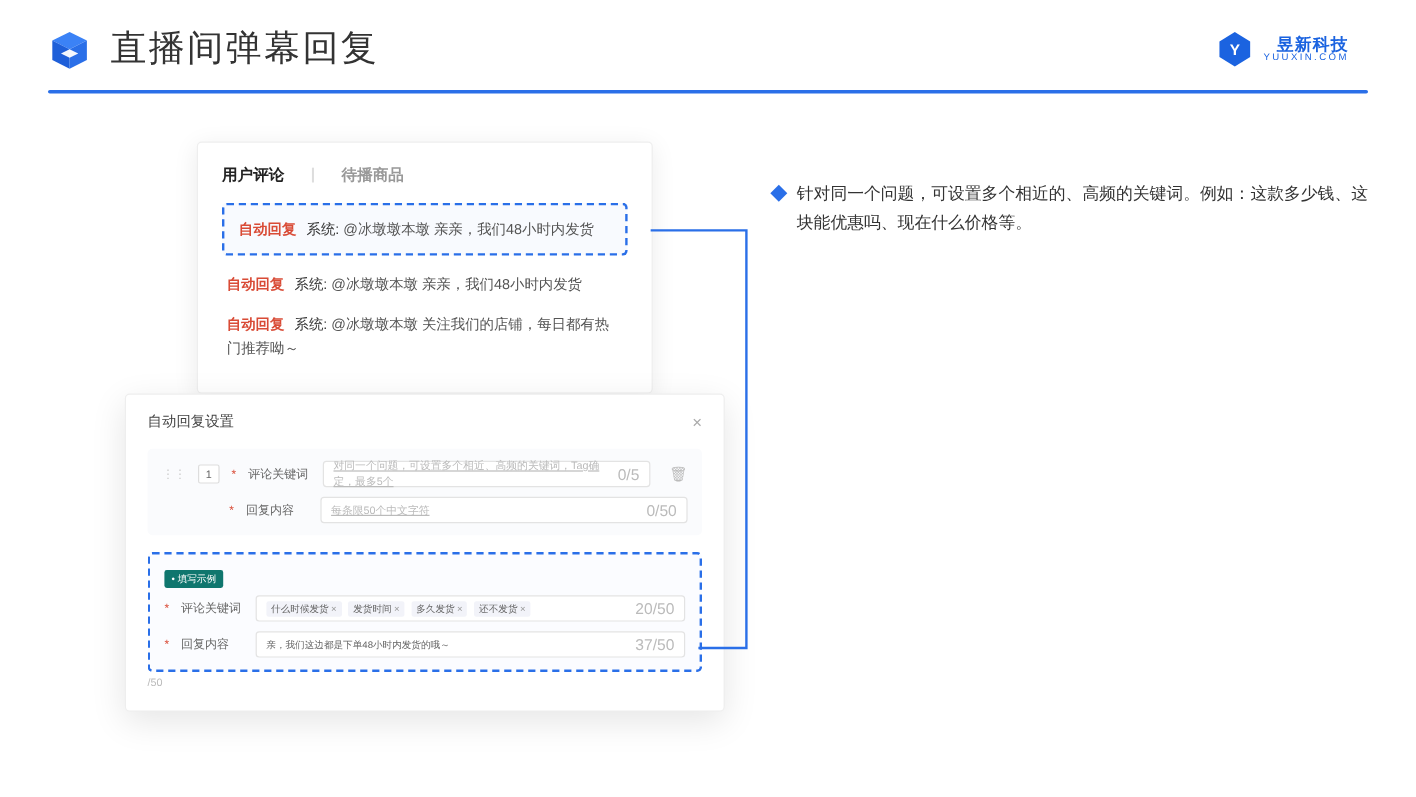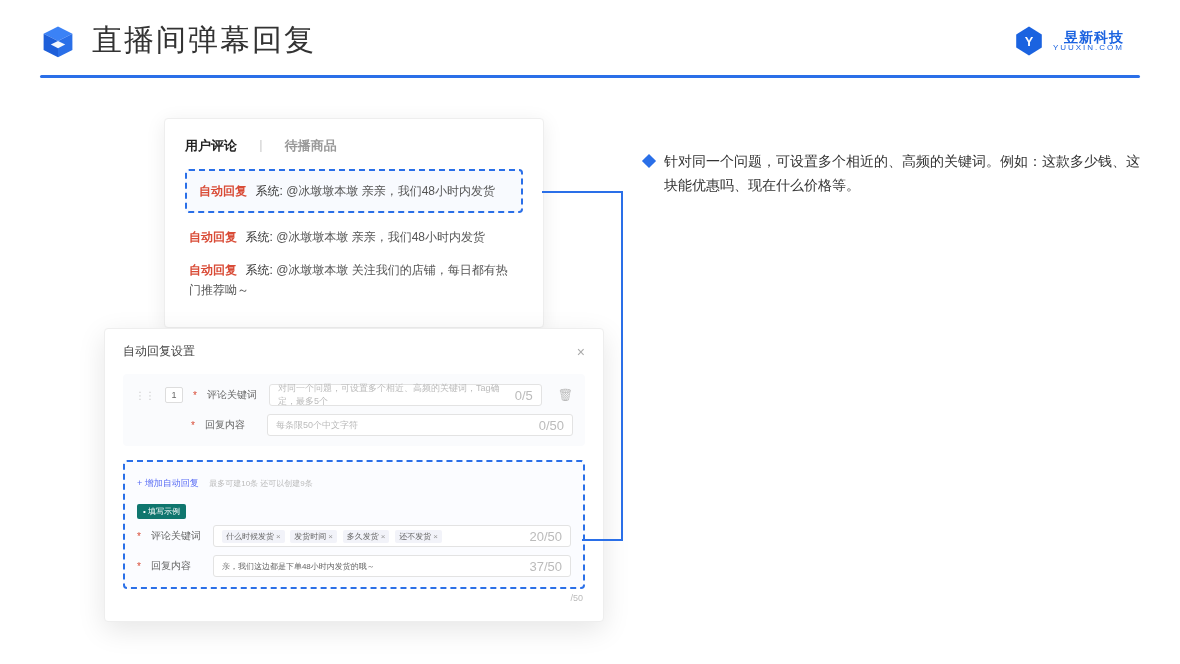--- a/index.html
+++ b/index.html
@@ -42,21 +42,21 @@
 .form-group { background: #fafbfd; border-radius: 4px; padding: 10px 12px; margin-bottom: 14px; }
 .form-row { display: flex; align-items: center; gap: 10px; margin-bottom: 8px; font-size: 10px; }
 .form-row:last-child { margin-bottom: 0; }
 .idx-box { width: 18px; height: 16px; border: 1px solid #ddd; border-radius: 2px;
   display: flex; align-items: center; justify-content: center; font-size: 9px; color: #666; background: #fff; }
 .grip { color: #ccc; font-size: 10px; }
 .req-star { color: #d94b36; }
 .flabel { color: #666; width: 52px; }
 .finput { flex: 1; border: 1px solid #e3e3e3; border-radius: 3px; background: #fff;
   padding: 4px 8px; height: 22px; display: flex; align-items: center; justify-content: space-between; }
-.finput-placeholder { color: #bbb; font-size: 9px; }
+.finput-placeholder { color: #bbb; font-size: 9px; text-decoration: underline; }
 .finput-count { color: #bbb; font-size: 13px; }
 .trash { color: #bbb; font-size: 12px; margin-left: 6px; }
 .dashed-example { border: 2px dashed #2a6fe8; border-radius: 4px; padding: 10px 12px;
   background: rgba(42,111,232,0.02); position: relative; }
 .add-link { color: #5b6ef5; font-size: 9px; margin-bottom: 6px; display: inline-block; }
 .add-hint { color: #bbb; font-size: 8px; margin-left: 6px; }
 .badge-example { display: inline-block; background: #0f766e; color: #fff;
   font-size: 8px; padding: 2px 6px; border-radius: 2px; margin-bottom: 6px; }
 .tag-chip { display: inline-flex; align-items: center; background: #f2f3f9;
   color: #666; font-size: 8px; padding: 1px 4px; border-radius: 2px; margin-right: 3px; }
@@ -156,24 +156,20 @@
           <span class="req-star">*</span>
           <span class="flabel">回复内容</span>
           <div class="finput">
             <span class="finput-placeholder">每条限50个中文字符</span>
             <span class="finput-count">0/50</span>
           </div>
         </div>
       </div>
 
       <div class="dashed-example">
-        <div style="margin-bottom:4px">
-          <span class="add-link">+ 增加自动回复</span>
-          <span class="add-hint">最多可建10条 还可以创建9条</span>
-        </div>
         <span class="badge-example">• 填写示例</span>
         <div class="form-row">
           <span class="req-star">*</span>
           <span class="flabel">评论关键词</span>
           <div class="finput" style="gap:2px">
             <span>
               <span class="tag-chip">
                   <span>什么时候发货</span>
                   <span class="tag-x">×</span>
                 </span>
@@ -195,21 +191,21 @@
         </div>
         <div class="form-row">
           <span class="req-star">*</span>
           <span class="flabel">回复内容</span>
           <div class="finput">
             <span class="finput-text">亲，我们这边都是下单48小时内发货的哦～</span>
             <span class="finput-count">37/50</span>
           </div>
         </div>
       </div>
-      <div style="text-align:right; font-size:9px; color:#bbb; padding:4px 2px 0 0;">/50</div>
+      <div style="font-size:9px; color:#bbb; padding:4px 2px 0 0;">/50</div>
     </div>
 
   </div>
 
   <div class="right-col">
     <div class="bullet-item">
       <div class="diamond"></div>
       <div class="bullet-text">针对同一个问题，可设置多个相近的、高频的关键词。例如：这款多少钱、这块能优惠吗、现在什么价格等。</div>
     </div>
   </div>

